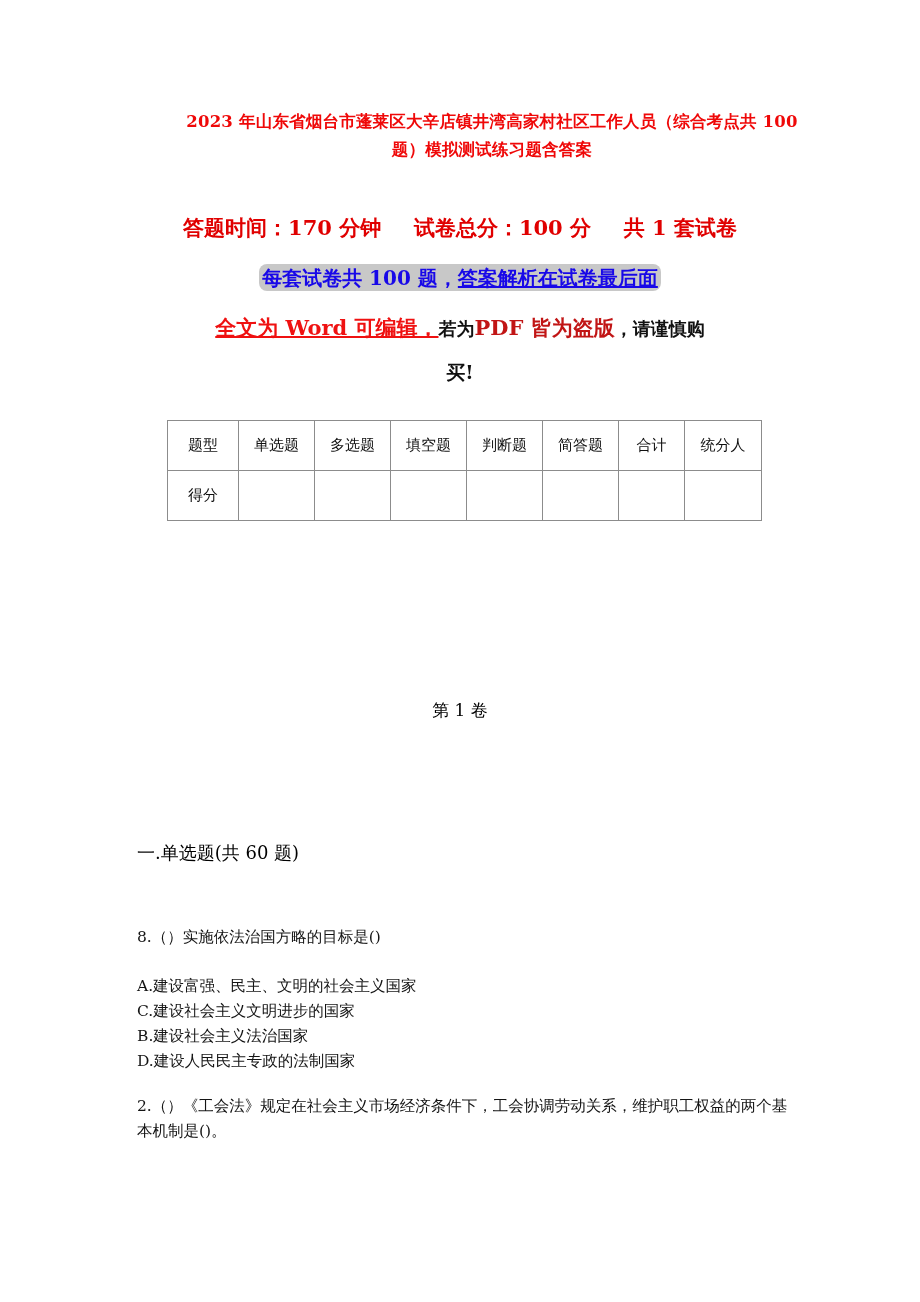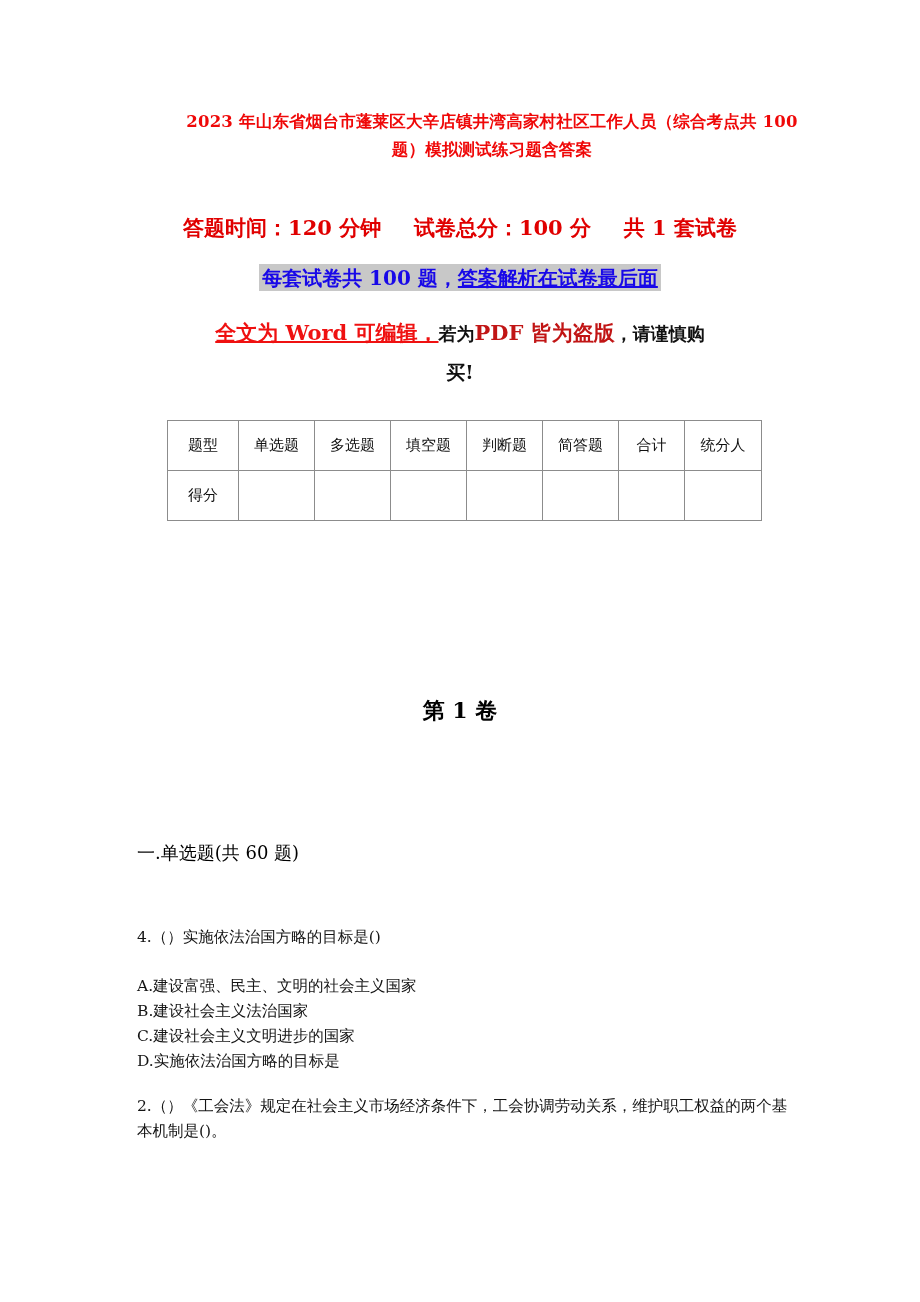--- a/index.html
+++ b/index.html
@@ -62,32 +62,33 @@
     text-align: center;
     font-size: 20px;
     line-height: 28px;
     font-weight: bold;
     white-space: nowrap;
   }
   .hl {
     background: #c8c8c8;
     color: #1808e8;
     padding: 2px 3px 1px 3px;
+    border-radius: 8px;
   }
   .hl .ul { text-decoration: underline; text-decoration-thickness: 2px; }
 
   
   .info-line-3 {
     position: absolute;
     left: 150px;
     top: 311px;
     width: 620px;
     text-align: center;
     font-size: 21px;
-    line-height: 44px;
+    line-height: 34px;
     font-weight: bold;
     white-space: nowrap;
   }
   .word-red {
     color: #ef1111;
     text-decoration: underline;
     text-decoration-thickness: 2px;
     font-weight: bold;
   }
   .blk { color: #111111; font-size: 18px; font-weight: bold; }
@@ -131,24 +132,23 @@
   .score-table td.c-6 { width: 63px; }
   .score-table td.c-7 { width: 74px; }
 
   
   .volume-heading {
     position: absolute;
     left: 150px;
     top: 694px;
     width: 620px;
     text-align: center;
-    font-size: 22px;
+    font-size: 17px;
     line-height: 32px;
     color: #000000;
-    font-weight: bold;
   }
 
   
   .section-heading {
     position: absolute;
     left: 137px;
     top: 840px;
     font-size: 18px;
     line-height: 26px;
     color: #000000;
@@ -169,21 +169,21 @@
   .opt { display: block; white-space: nowrap; }
 </style>
 </head>
 <body>
 
 <div class="page">
 
   <div class="doc-title">2023 年山东省烟台市蓬莱区大辛店镇井湾高家村社区工作人员（综合考点共 100 题）模拟测试练习题含答案</div>
 
   <div class="info-line-1">
-    <span>答题时间：120 分钟</span>
+    <span>答题时间：170 分钟</span>
     <span class="gap"></span>
     <span>试卷总分：100 分</span>
     <span class="gap"></span>
     <span>共 1 套试卷</span>
   </div>
 
   <div class="info-line-2">
     <span class="hl"><span>每套试卷共 100 题，</span><span class="ul">答案解析在试卷最后面</span></span>
   </div>
 
@@ -214,23 +214,23 @@
         <td class="c-6"></td>
         <td class="c-7"></td>
       </tr>
     </tbody>
   </table>
 
   <div class="volume-heading">第 1 卷</div>
 
   <div class="section-heading">一.单选题(共 60 题)</div>
 
-  <div class="question-block" id="q1">4.（）实施依法治国方略的目标是()</div>
+  <div class="question-block" id="q1">8.（）实施依法治国方略的目标是()</div>
   <div class="question-block" id="q1-options">
     <span class="opt">A.建设富强、民主、文明的社会主义国家</span>
+    <span class="opt">C.建设社会主义文明进步的国家</span>
     <span class="opt">B.建设社会主义法治国家</span>
-    <span class="opt">C.建设社会主义文明进步的国家</span>
-    <span class="opt">D.实施依法治国方略的目标是</span>
+    <span class="opt">D.建设人民民主专政的法制国家</span>
   </div>
 
   <div class="question-block" id="q2">2.（）《工会法》规定在社会主义市场经济条件下，工会协调劳动关系，维护职工权益的两个基本机制是()。</div>
 
 </div>
 
 </body></html>

